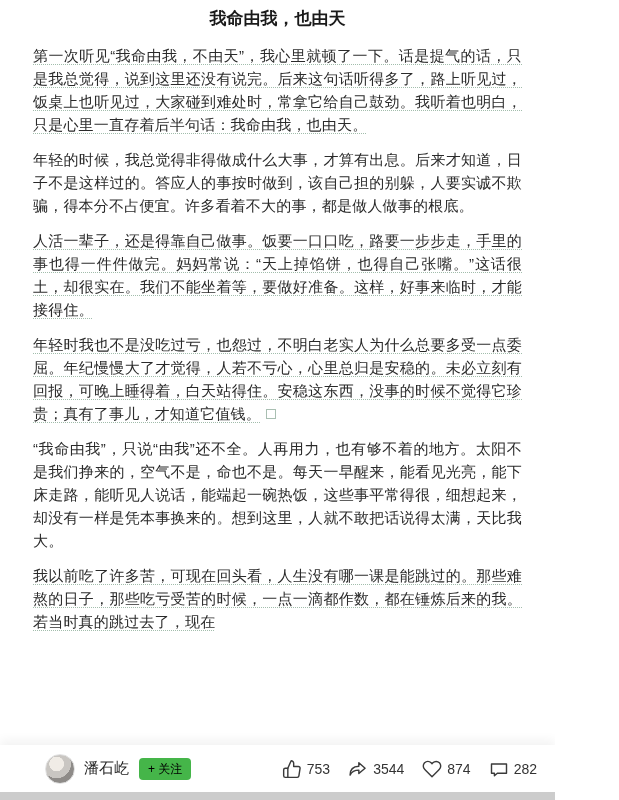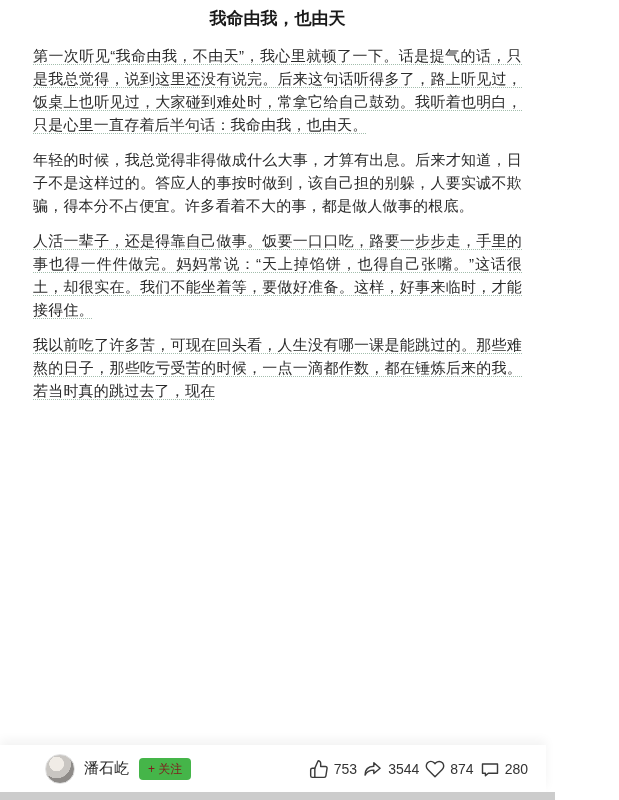--- a/index.html
+++ b/index.html
@@ -33,21 +33,21 @@
   }
   .trail-square{
     display:inline-block;
     width:8px;height:8px;
     border:1px solid #a9bfb2;
     margin-left:5px;
     vertical-align:baseline;
   }
   .footer{
     position:absolute;
-    left:0;right:9px;bottom:8px;
+    left:0;right:0;bottom:8px;
     height:47px;
     background:#ffffff;
     box-shadow:0 -5px 10px rgba(0,0,0,0.05);
     display:flex;
     align-items:center;
     padding:0 18px 0 45px;
     box-sizing:border-box;
   }
   .avatar{
     width:28px;height:28px;
@@ -57,30 +57,30 @@
     flex:0 0 auto;
   }
   .author-name{
     font-size:15px;
     color:#222222;
     margin:0 10px 0 9px;
     white-space:nowrap;
   }
   .follow{
     border:none;
-    color:#7f1d1d;
+    color:#000000;
     font-size:12px;
     line-height:20px;
     padding:1px 9px;
     border-radius:4px;
     cursor:pointer;
     font-family:inherit;
   }
   .spacer{flex:1 1 auto;}
-  .action-bar{display:flex;align-items:center;gap:6px;}
+  .action-bar{display:flex;align-items:center;gap:18px;}
   .action{
     display:flex;align-items:center;gap:5px;
     cursor:pointer;
   }
   .aicon{display:flex;align-items:center;}
   .aicon svg{display:block;}
   .count{font-size:14px;color:#333333;}
   .bottom-strip{
     position:absolute;
     left:0;right:0;bottom:0;
@@ -92,20 +92,22 @@
 <body>
 
 <div class="page">
 
   <div class="article">
     <h1 class="title">我命由我，也由天</h1>
     <div id="paragraphs">
         <p class="para marked">第一次听见“我命由我，不由天”，我心里就顿了一下。话是提气的话，只是我总觉得，说到这里还没有说完。后来这句话听得多了，路上听见过，饭桌上也听见过，大家碰到难处时，常拿它给自己鼓劲。我听着也明白，只是心里一直存着后半句话：我命由我，也由天。</p>
         <p class="para">年轻的时候，我总觉得非得做成什么大事，才算有出息。后来才知道，日子不是这样过的。答应人的事按时做到，该自己担的别躲，人要实诚不欺骗，得本分不占便宜。许多看着不大的事，都是做人做事的根底。</p>
         <p class="para marked">人活一辈子，还是得靠自己做事。饭要一口口吃，路要一步步走，手里的事也得一件件做完。妈妈常说：“天上掉馅饼，也得自己张嘴。”这话很土，却很实在。我们不能坐着等，要做好准备。这样，好事来临时，才能接得住。</p>
+        <p class="para marked">年轻时我也不是没吃过亏，也怨过，不明白老实人为什么总要多受一点委屈。年纪慢慢大了才觉得，人若不亏心，心里总归是安稳的。未必立刻有回报，可晚上睡得着，白天站得住。安稳这东西，没事的时候不觉得它珍贵；真有了事儿，才知道它值钱。<span class="trail-square"></span></p>
+        <p class="para">“我命由我”，只说“由我”还不全。人再用力，也有够不着的地方。太阳不是我们挣来的，空气不是，命也不是。每天一早醒来，能看见光亮，能下床走路，能听见人说话，能端起一碗热饭，这些事平常得很，细想起来，却没有一样是凭本事换来的。想到这里，人就不敢把话说得太满，天比我大。</p>
         <p class="para marked">我以前吃了许多苦，可现在回头看，人生没有哪一课是能跳过的。那些难熬的日子，那些吃亏受苦的时候，一点一滴都作数，都在锤炼后来的我。若当时真的跳过去了，现在</p>
       </div>
   </div>
 
   <div class="footer">
     <div class="avatar"></div>
     <div class="author-name">潘石屹</div>
     <button class="follow" id="follow-btn" style="background: rgb(69, 181, 73);">+ 关注</button>
     <div class="spacer"></div>
     <div class="action-bar" id="action-bar">
@@ -133,20 +135,20 @@
             </svg>
           </span>
           <span class="count">874</span>
         </div>
         <div class="action">
           <span class="aicon">
             <svg width="20" height="20" viewBox="0 0 24 24" fill="none" stroke="#3a3a3a" stroke-width="1.7" stroke-linecap="round" stroke-linejoin="round">
               <path d="M3 6h18v11h-11l-3.5 3v-3H3z"></path>
             </svg>
           </span>
-          <span class="count">280</span>
+          <span class="count">282</span>
         </div>
       </div>
   </div>
 
   <div class="bottom-strip"></div>
 
 </div>
 
 </body></html>

